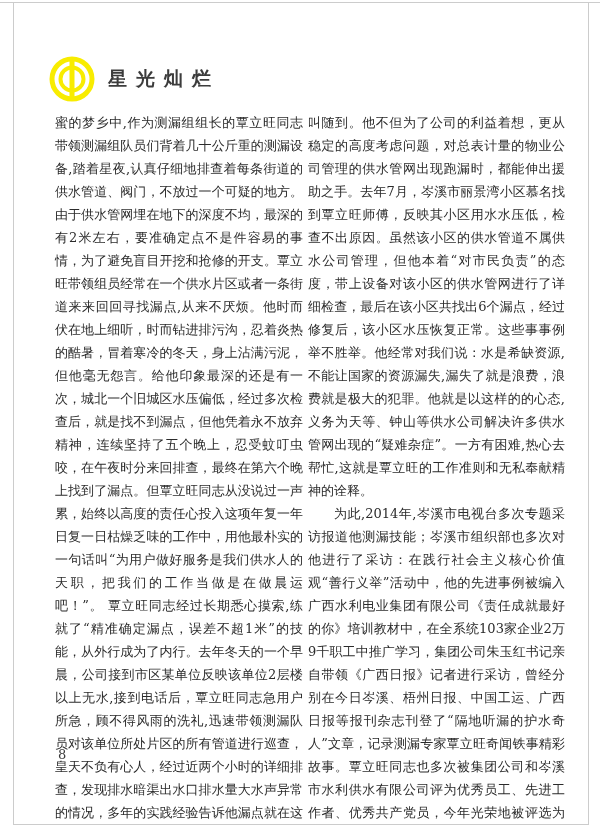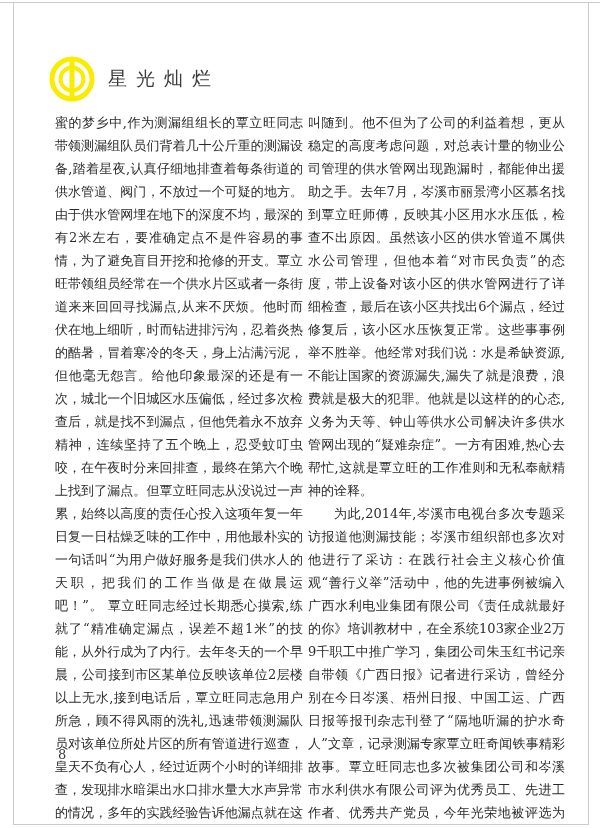--- a/index.html
+++ b/index.html
@@ -28,21 +28,21 @@
     position: absolute;
     left: 48px;
     top: 55px;
     display: flex;
     align-items: center;
   }
   .emblem { width: 48px; height: 48px; display: block; }
   .masthead-title {
     margin-left: 12px;
     font-size: 19px;
-    font-weight: normal;
+    font-weight: bold;
     letter-spacing: 9px;
     color: #3c3c3c;
     font-family: "DejaVu Serif", "Liberation Serif", serif;
     white-space: nowrap;
   }
 
   
   .column {
     position: absolute;
     top: 111px;

